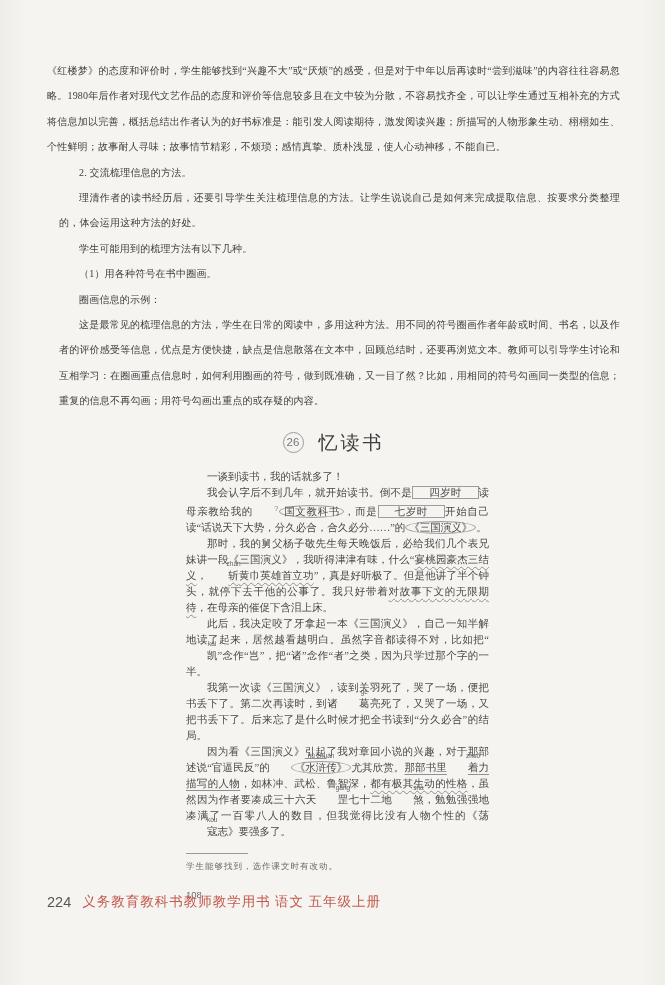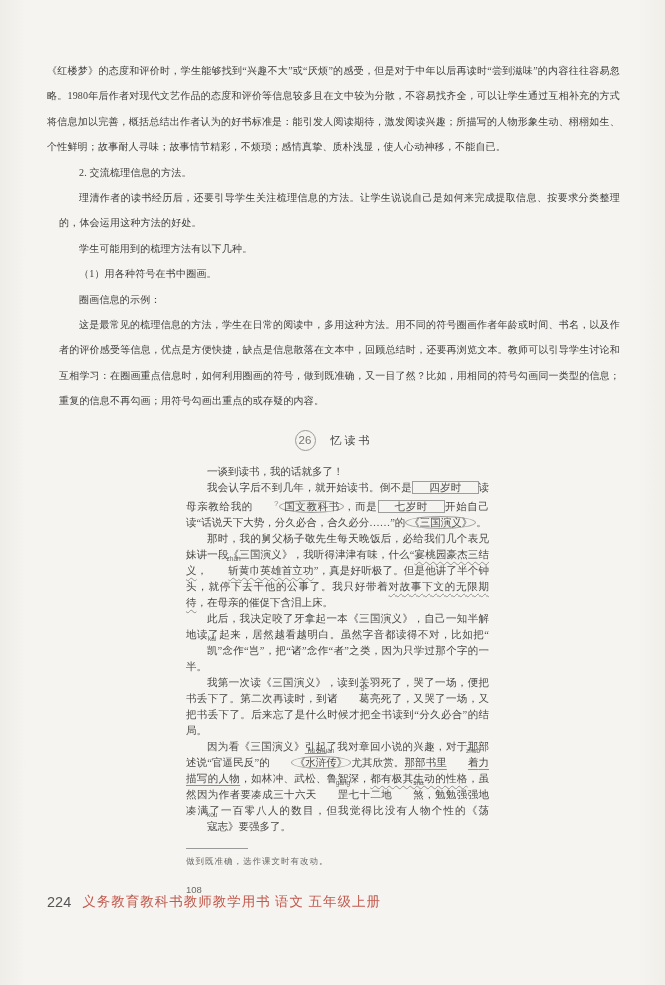--- a/index.html
+++ b/index.html
@@ -21,21 +21,21 @@
   p.body-p.indent { text-indent:2em;margin-left:12px; }
 
   .lesson-title-row { text-align:center; margin:16px 0 13px 0; }
   .badge {
     display:inline-block; width:19px; height:19px; line-height:18px;
     border:1px solid #9a9a9a; border-radius:50%;
     font-size:11.5px; color:#767676; text-align:center;
     vertical-align:middle; margin-right:11px;
     font-family:"Liberation Sans","DejaVu Sans",sans-serif;
   }
-  .lesson-title { font-size:11px; letter-spacing:3px; color:#3d3d3d; vertical-align:middle; }
+  .lesson-title { font-size:19px; letter-spacing:3px; color:#3d3d3d; vertical-align:middle; }
 
   .example {
     margin-left:139px; width:303px;
     font-size:10.5px; line-height:16px;
     color:#474747; text-align:justify;
   }
   .ex-p { margin:0; text-indent:2em; }
 
   .mk-box { border:1px solid #9d9d9d; padding:0 16px; }
   .mk-oval { border:1px solid #9d9d9d; border-radius:50%; padding:0 3px;margin-top:24px; }
@@ -97,21 +97,21 @@
     <div class="example">
       <div>
           <p class="ex-p"><span>一谈到读书，我的话就多了！</span></p>
           <p class="ex-p"><span>我会认字后不到几年，就开始读书。倒不是</span><span class="mk-box">四岁时</span><span>读母亲教给我的</span><span class="mk-qmark">?</span><span class="mk-oval">国文教科书</span><span>，而是</span><span class="mk-box">七岁时</span><span>开始自己读“话说天下大势，分久必合，合久必分……”的</span><span class="mk-oval">《三国演义》</span><span>。</span></p>
           <p class="ex-p"><span>那时，我的舅父杨子敬先生每天晚饭后，必给我们几个表兄妹讲一段《三国演义》，我听得津津有味，什么“</span><span class="mk-wavy">宴桃园豪杰三结义</span><span>，</span><span class="py-wrap"><span class="py-top">zhǎn</span><span class="mk-wavy">斩</span></span><span class="mk-wavy">黄巾英雄首立功</span><span>”，真是好听极了。但是他讲了半个钟头，就停下去干他的公事了。我只好带着</span><span class="mk-wavy">对故事下文的无限期待</span><span>，在母亲的催促下含泪上床。</span></p>
           <p class="ex-p"><span>此后，我决定咬了牙拿起一本《三国演义》，自己一知半解地读了起来，居然越看越明白。虽然字音都读得不对，比如把“</span><span class="py-wrap"><span class="py-top">kǎi</span><span>凯</span></span><span>”念作“岂”，把“诸”念作“者”之类，因为只学过那个字的一半。</span></p>
           <p class="ex-p"><span>我第一次读《三国演义》，读到关羽死了，哭了一场，便把书丢下了。第二次再读时，到诸</span><span class="py-wrap"><span class="py-top">gě</span><span>葛</span></span><span>亮死了，又哭了一场，又把书丢下了。后来忘了是什么时候才把全书读到“分久必合”的结局。</span></p>
           <p class="ex-p"><span>因为看《三国演义》</span><span class="mk-uline">引起</span><span>了我对章回小说的兴趣，对于那部述说“官逼民反”的</span><span class="py-wrap"><span class="py-top">hǔ zhuàn</span><span class="mk-oval">《水浒传》</span></span><span>尤其欣赏。</span><span class="mk-uline">那部书里</span><span class="py-wrap"><span class="py-top">zhuó</span><span class="mk-uline">着</span></span><span class="mk-uline">力描写的人物</span><span>，如林冲、武松、鲁智深，</span><span class="mk-wavy">都有极其生动的性格</span><span>，虽然因为作者要凑成三十六天</span><span class="py-wrap"><span class="py-top">gāng</span><span>罡</span></span><span>七十二地</span><span class="py-wrap"><span class="py-top">shà</span><span>煞</span></span><span>，勉勉强强地凑满了一百零八人的数目，但我觉得比没有人物个性的《荡</span><span class="py-wrap"><span class="py-top">kòu</span><span>寇</span></span><span>志》要强多了。</span></p>
         </div>
       <div class="ex-footnote-rule"></div>
-      <p class="ex-footnote">做到既准确，选作课文时有改动。</p>
+      <p class="ex-footnote">学生能够找到，选作课文时有改动。</p>
       <div class="ex-pagenum">108</div>
     </div>
 
   </div>
 
   <div class="page-footer">
     <span class="footer-num">224</span>
     <span class="footer-title">义务教育教科书教师教学用书  语文  五年级上册</span>
   </div>
 </div>

